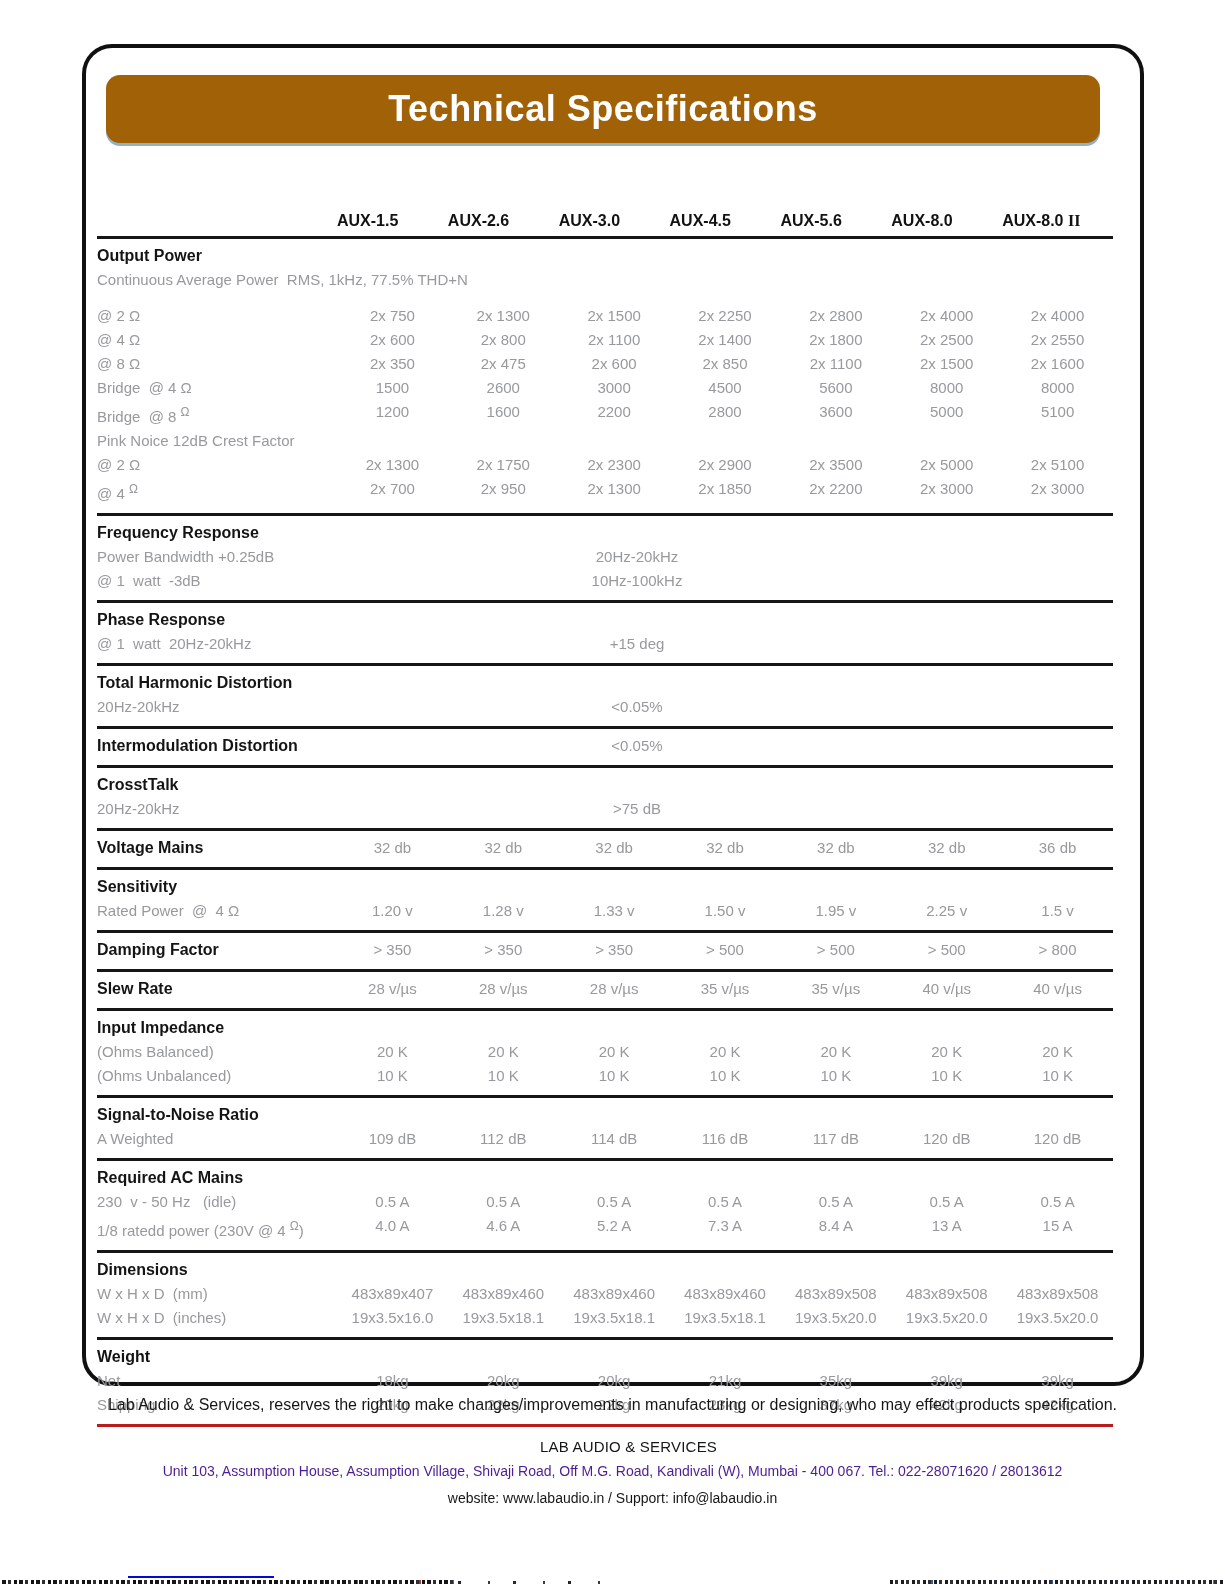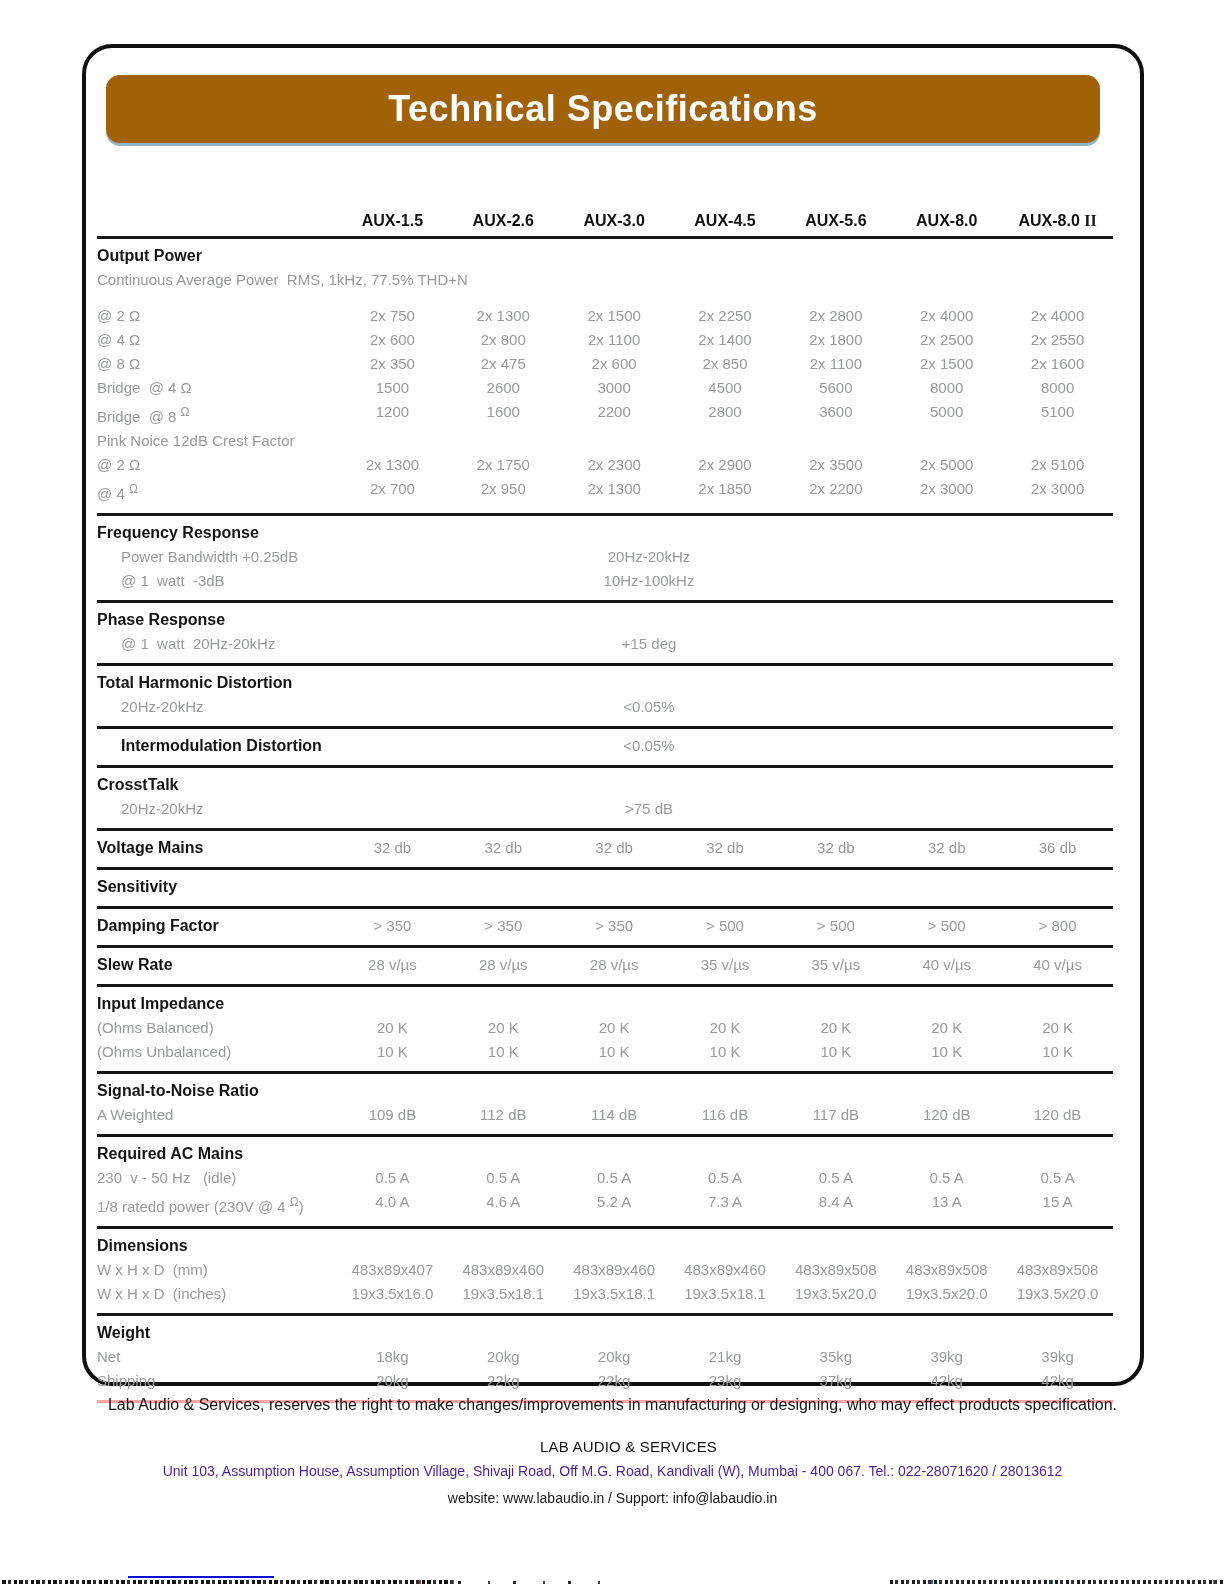--- a/index.html
+++ b/index.html
@@ -21,33 +21,33 @@
   }
   .titlebar .t{
     color:#ffffff;font-size:36px;font-weight:bold;letter-spacing:.5px;
   }
   
   .spec-table{position:absolute;left:97px;top:196px;width:1016px;}
   .col-header-row{
     display:grid;grid-template-columns:240px repeat(7,1fr);
     align-items:end;height:34px;border-bottom:3px solid #161616;padding-bottom:6px;
   }
-  .col-h{text-align:center;font-weight:bold;font-size:16px;color:#121212;white-space:nowrap;}
+  .col-h{text-align:left;font-weight:bold;font-size:16px;color:#121212;white-space:nowrap;}
   .col-h .serif2{font-family:"Liberation Serif", serif;}
-  .sections-wrap{border-bottom:3px solid #fca5a5;}
+  .sections-wrap{border-bottom:3px solid #b91c1c;}
   .section{padding:5px 0 7px;}
   .section + .section{border-top:3px solid #161616;}
   .s-title{font-weight:bold;color:#141414;font-size:16px;line-height:24px;white-space:pre;}
   .s-sub{color:#97999c;font-size:15px;line-height:24px;margin-bottom:12px;white-space:pre;}
   .s-row{display:grid;grid-template-columns:240px repeat(7,1fr);font-size:15px;line-height:24px;}
   .s-row.title-row{align-items:center;}
   .s-label{color:#97999c;white-space:pre;}
   .s-label sup{font-size:12px;}
   .s-val{text-align:center;color:#97999c;white-space:nowrap;}
-  .span-row{display:grid;grid-template-columns:240px 1fr;font-size:15px;line-height:24px;margin-left:24px;}
+  .span-row{display:grid;grid-template-columns:240px 1fr;font-size:15px;line-height:24px;}
   .span-val{text-align:center;padding-right:176px;color:#97999c;white-space:pre;}
   
   .disclaimer{
     position:absolute;left:0;top:1396px;width:1225px;text-align:center;
     color:#161616;font-size:16px;
   }
   .company{
     position:absolute;left:16px;top:1438px;width:1225px;text-align:center;
     color:#161616;font-size:15px;letter-spacing:.2px;
   }
@@ -224,20 +224,30 @@
           <div class="s-val">32 db</div>
           <div class="s-val">32 db</div>
           <div class="s-val">32 db</div>
           <div class="s-val">32 db</div>
           <div class="s-val">32 db</div>
           <div class="s-val">36 db</div>
         </div>
       </div>
       <div class="section">
         <div class="s-title">Sensitivity</div>
+        <div class="s-row">
+          <div class="s-label">Rated Power  @  4 Ω</div>
+          <div class="s-val">1.20 v</div>
+          <div class="s-val">1.28 v</div>
+          <div class="s-val">1.33 v</div>
+          <div class="s-val">1.50 v</div>
+          <div class="s-val">1.95 v</div>
+          <div class="s-val">2.25 v</div>
+          <div class="s-val">1.5 v</div>
+        </div>
       </div>
       <div class="section">
         <div class="s-row title-row">
           <div class="s-title">Damping Factor</div>
           <div class="s-val">&gt; 350</div>
           <div class="s-val">&gt; 350</div>
           <div class="s-val">&gt; 350</div>
           <div class="s-val">&gt; 500</div>
           <div class="s-val">&gt; 500</div>
           <div class="s-val">&gt; 500</div>

